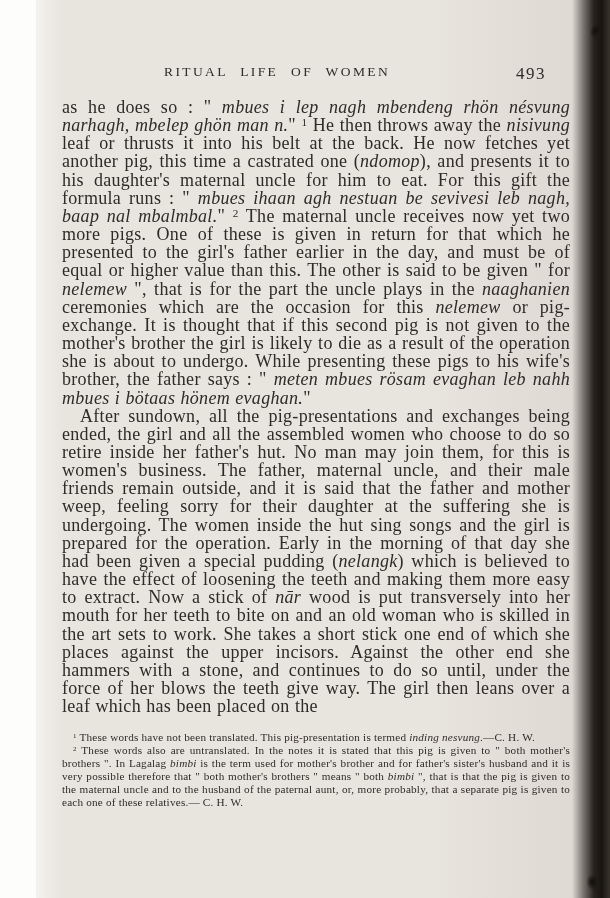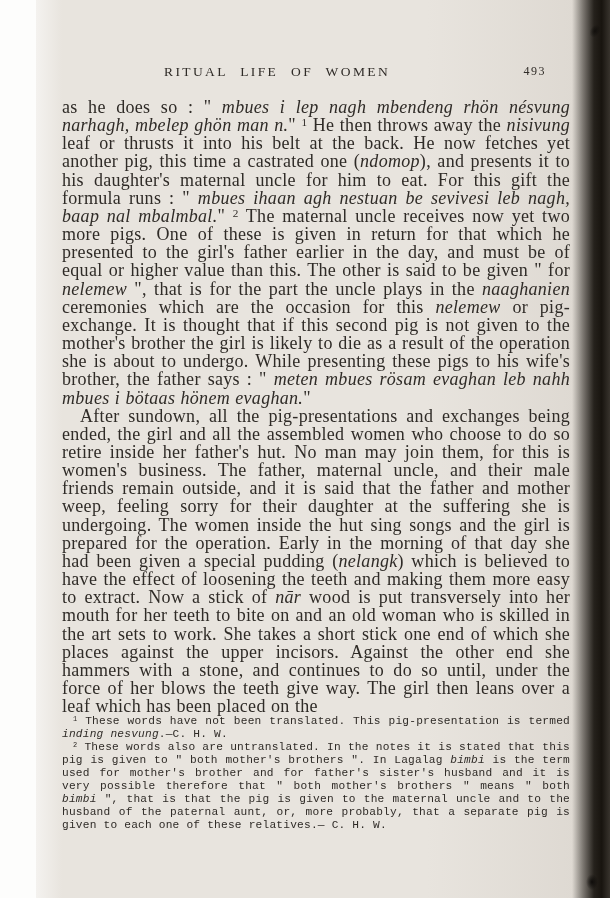--- a/index.html
+++ b/index.html
@@ -24,29 +24,29 @@
   .smudge-top {
     position:absolute; right:10px; top:24px; width:10px; height:14px; transform:rotate(30deg);
     background:radial-gradient(ellipse at center, rgba(10,8,6,0.7) 0%, rgba(10,8,6,0) 70%);
   }
   .content { position:absolute; left:62px; top:64px; width:508px; color:var(--ink); }
   .running-header { position:relative; height:20px; margin-bottom:14px; }
   .running-title {
     position:absolute; left:102px; top:0; font-size:13.5px;
     letter-spacing:2.4px; word-spacing:7px; white-space:nowrap;
   }
-  .page-number { position:absolute; right:24px; top:0; font-size:12px; letter-spacing:1.5px; }
+  .page-number { position:absolute; right:24px; top:0; font-size:17px; letter-spacing:1.5px; }
   .body-text p {
     margin:0; font-size:18px; line-height:18.15px; text-align:justify;
     letter-spacing:0.3px; word-spacing:0.5px;
   }
   .body-text p.indent { text-indent:18px; }
   .body-text em, .footnotes em { font-style:italic; }
   sup { font-size:0.62em; line-height:0; vertical-align:baseline; position:relative; top:-0.45em; }
-  .footnotes { margin-top:0;font-family:Liberation Mono, monospace; }
+  .footnotes { margin-top:16px; }
   .footnotes p {
     margin:0; font-size:11.2px; line-height:12.9px; text-align:justify;
     text-indent:11px; letter-spacing:0.2px;
   }
 </style>
 </head>
 <body>
 
 <div class="page-surface"></div>
 

